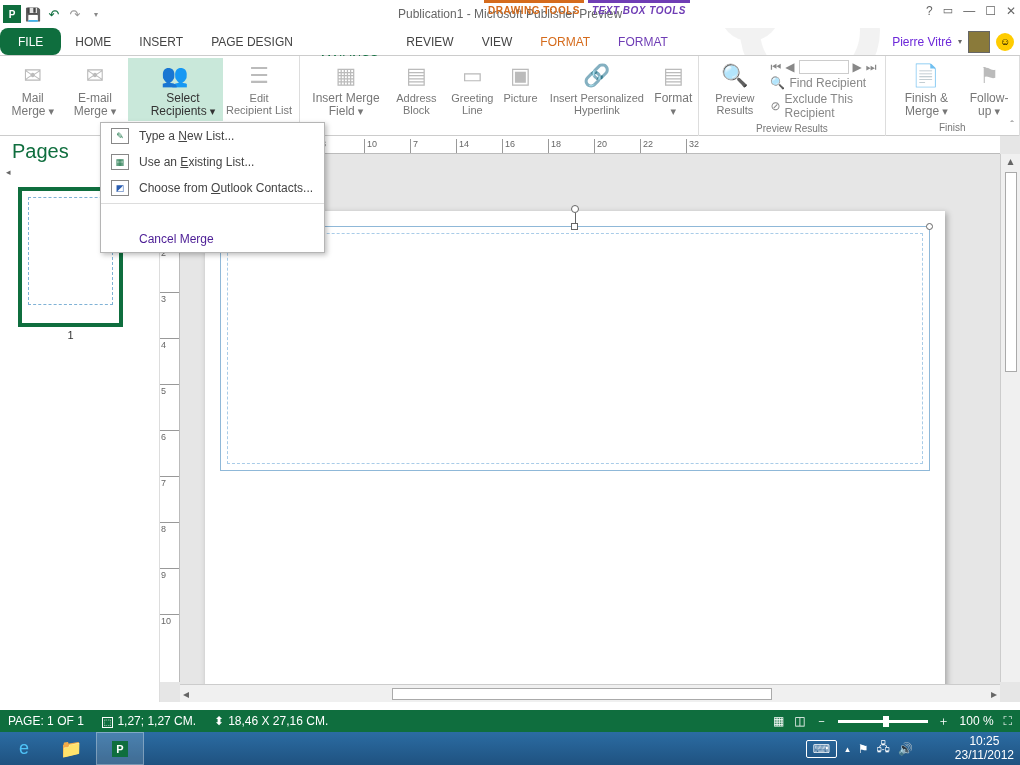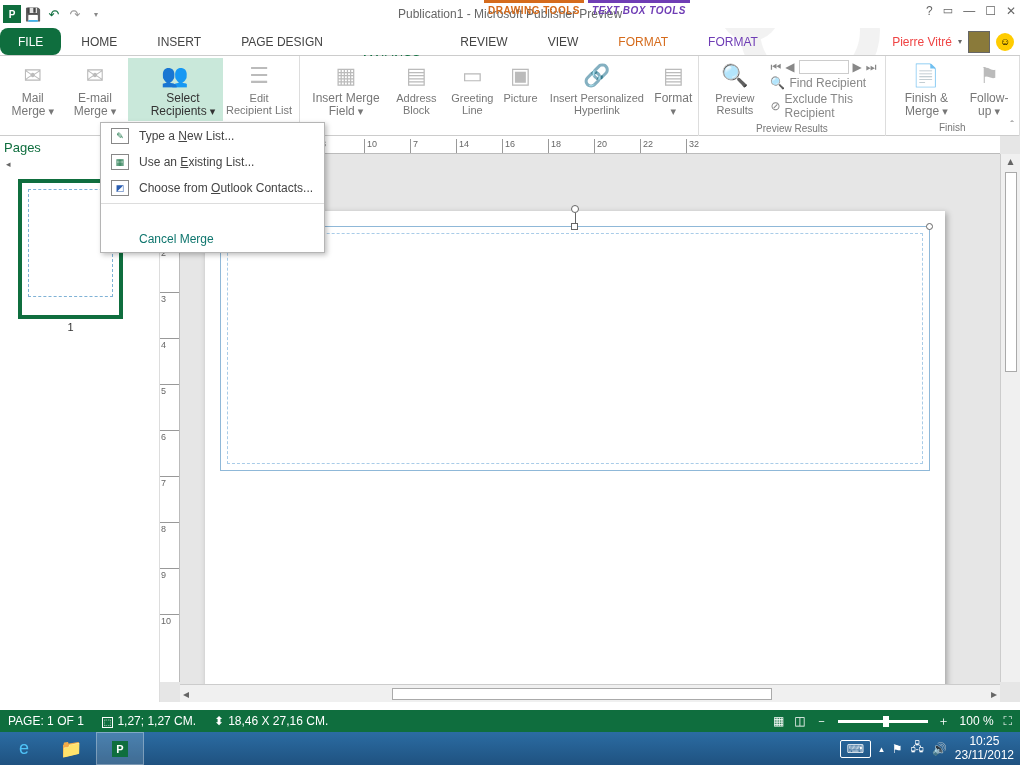--- a/index.html
+++ b/index.html
@@ -9,41 +9,41 @@
 .icon-small { width: 18px; height: 18px; display: flex; align-items: center; justify-content: center; color: #444; font-size: 13px; }
 .title-center { position: absolute; left: 50%; transform: translateX(-50%); color: #666; font-size: 12px; }
 .tool-tabs { position: absolute; right: 330px; top: 0; display: flex; gap: 4px; }
 .tool-tab { padding: 2px 4px; font-size: 10px; font-weight: bold; letter-spacing: 0.5px; }
 .tool-tab.orange { color: #d56b1c; border-top: 3px solid #d56b1c; }
 .tool-tab.purple { color: #6f3db5; border-top: 3px solid #6f3db5; font-style: italic; }
 .win-controls { position: absolute; right: 4px; top: 4px; display: flex; gap: 10px; color: #666; font-size: 14px; }
 .win-controls span { cursor: pointer; }
 .tabs-row { height: 28px; display: flex; align-items: stretch; border-bottom: 1px solid #ccc; }
 .file-tab { background: #0f6e3e; color: #fff; padding: 0 18px; display: flex; align-items: center; text-transform: uppercase; font-size: 12px; border-radius: 8px; }
-.ribbon-tab { padding: 0 20px; display: flex; align-items: center; color: #444; text-transform: uppercase; font-size: 12px; cursor: pointer; }
+.ribbon-tab { padding: 0 14px; display: flex; align-items: center; color: #444; text-transform: uppercase; font-size: 12px; cursor: pointer; }
 .ribbon-tab.active { color: #0f6e3e; border-bottom: 2px solid #0f6e3e; font-weight: normal; margin-top: 32px; }
 .tabs-right { margin-left: auto; display: flex; align-items: center; gap: 6px; padding-right: 6px; }
-.user-name { color: #ef4444; }
+.user-name { color: #6d28d9; }
 .avatar { width: 22px; height: 22px; background: #8a7a3a; border: 1px solid #666; }
 .smiley { width: 18px; height: 18px; background: #ffcc00; border-radius: 50%; display: flex; align-items: center; justify-content: center; font-size: 10px; }
 .ribbon { height: 80px; background: #fff; display: flex; border-bottom: 1px solid #ccc; position: relative; }
 .ribbon-group { display: flex; flex-direction: column; border-right: 1px solid #ddd; padding: 2px 4px; height: 80px; }
 .ribbon-group .items { display: flex; flex: 1; }
 .ribbon-group .label { text-align: center; font-size: 10px; color: #777; padding: 1px 0; }
 .ribbon-btn { display: flex; flex-direction: column; align-items: center; justify-content: flex-start; padding: 2px 3px; color: #888; min-width: 42px; }
 .ribbon-btn .icn { width: 32px; height: 32px; display: flex; align-items: center; justify-content: center; font-size: 22px; color: #bbb; }
 .ribbon-btn .txt { font-size: 11px; text-align: center; line-height: 1.1; color: #777; }
 .ribbon-btn.active { background: #c9e8da; }
 .ribbon-btn.active .txt { color: #333; margin-left: 15px; }
 .ribbon-btn.active .icn { color: #0f6e3e; }
 .ribbon-stack { display: flex; flex-direction: column; justify-content: center; gap: 2px; padding: 2px 4px; }
 .stack-item { display: flex; align-items: center; gap: 4px; color: #888; font-size: 11px; }
 .ribbon-collapse { position: absolute; right: 6px; bottom: 4px; color: #777; font-size: 11px; }
 .pages-panel { position: absolute; left: 0; top: 136px; width: 160px; bottom: 63px; background: #fff; border-right: 1px solid #ddd; }
-.pages-title { color: #0f6e3e; font-size: 13px; padding: 4px 4px; font-family: "Segoe UI Light", sans-serif; }
+.pages-title { color: #0f6e3e; font-size: 20px; padding: 4px 12px; font-family: "Segoe UI Light", sans-serif; }
 .page-thumb { width: 105px; height: 140px; border: 4px solid #0f6e3e; background: #fff; margin: 10px 0 2px 18px; position: relative; }
 .page-thumb .inner { position: absolute; left:6px; right:6px; top:6px; bottom:18px; border: 1px dashed #7fb2d6; }
 .page-num { text-align: center; font-size: 11px; color: #333; width: 105px; margin-left: 18px; }
 .canvas-area { position: absolute; left: 160px; top: 136px; right: 0; bottom: 63px; background: #e6e6e6; overflow: hidden; }
 .ruler-h { position: absolute; left: 20px; right: 20px; top: 0; height: 18px; background: #fff; border-bottom: 1px solid #bbb; font-size: 8px; color: #666; display:flex; align-items:flex-end; overflow:hidden; }
 .ruler-h span { display:inline-block; border-left:1px solid #999; padding-left:2px; width:46px; height:14px; font-size:9px; }
 .ruler-v { position: absolute; left: 0; top: 18px; width: 20px; bottom: 20px; background: #fff; border-right: 1px solid #bbb; display:flex; flex-direction:column; overflow:hidden; }
 .ruler-v span { display:block; border-top:1px solid #999; height:46px; font-size:9px; color:#666; padding:1px; }
 .paper { position: absolute; left: 45px; top: 75px; width: 740px; height: 560px; background: #fff; box-shadow: 2px 2px 6px rgba(0,0,0,0.3); }
 .textbox { position: absolute; left: 15px; right: 15px; top: 15px; bottom: 300px; border: 1px solid #8fb8d8; }
@@ -52,33 +52,33 @@
 .handle.nw { left:-4px; top:-4px; } .handle.ne { right:-4px; top:-4px; }
 .handle.n { left: 50%; top:-4px; margin-left:-4px; border-radius:0; }
 .rotate-handle { position:absolute; left:50%; top:-22px; margin-left:-4px; width:8px; height:8px; border:1px solid #666; background:#fff; border-radius:50%; }
 .rotate-line { position:absolute; left:50%; top:-14px; width:1px; height:12px; background:#666; }
 .scroll-h { position: absolute; left: 20px; right: 20px; bottom: 0; height: 18px; background: #f0f0f0; border-top:1px solid #ccc; display:flex; align-items:center; }
 .scroll-h .thumb { margin-left: 200px; width: 380px; height: 12px; background:#fff; border:1px solid #aaa; }
 .scroll-v { position: absolute; right: 0; top: 18px; width: 20px; bottom: 20px; background: #f0f0f0; border-left:1px solid #ccc; }
 .scroll-v .thumb { height:200px; width:12px; margin:4px auto; background:#fff; border:1px solid #aaa; }
 .dropdown { position: absolute; left: 100px; top: 122px; width: 225px; background: #fff; border: 1px solid #b5b5b5; box-shadow: 2px 2px 5px rgba(0,0,0,0.25); z-index: 100; }
 .dropdown-item { display: flex; align-items: center; gap: 10px; padding: 5px 10px; color: #444; }
-.dropdown-item.disabled { color: #0f766e; margin-top: 22px; }
+.dropdown-item.disabled { color: #4c1d95; margin-top: 22px; }
 .dropdown-item .dicn { width: 18px; height: 16px; border: 1px solid #888; font-size: 9px; display:flex; align-items:center; justify-content:center; color:#0f6e3e; }
 .dropdown-item.disabled .dicn { border: none; }
 .dropdown .sep { border-top:1px solid #ddd; margin: 2px 0; }
 .statusbar { position: absolute; left: 0; right: 0; bottom: 33px; height: 22px; background: #0f6e3e; color: #fff; display: flex; align-items: center; font-size: 11px; padding: 0 8px; gap: 18px; }
 .statusbar .right { margin-left: auto; display: flex; align-items: center; gap: 10px; }
 .zoom-slider { width: 90px; height: 3px; background: #fff; position: relative; }
 .zoom-slider .knob { position: absolute; left: 50%; top: -4px; width: 6px; height: 11px; background: #fff; }
 .taskbar { position: absolute; left: 0; right: 0; bottom: 0; height: 33px; background: linear-gradient(#2b6ca3, #1f5280); display: flex; align-items: center; }
 .taskbar-btn { width: 48px; height: 33px; display: flex; align-items: center; justify-content: center; font-size: 18px; color: #fff; }
 .taskbar-btn.active { background: rgba(255,255,255,0.15); border: 1px solid rgba(255,255,255,0.3); }
 .taskbar .tray { margin-left: auto; display:flex; align-items:center; gap:8px; color:#fff; padding-right:6px; font-size:11px; }
-.tray .clock { text-align:center; line-height:1.15; }
+.tray .clock { text-align:center; line-height:1.15;margin-left:34px; }
 .bg-swirl { position:absolute; right:110px; top:-10px; width:200px; height:80px; opacity:0.1; z-index:-1; }
 .underline { text-decoration: underline; }
 </style>
 </head>
 <body>
 
 <svg class="bg-swirl">
     <circle cx="100" cy="40" r="60" fill="none" stroke="#888" stroke-width="20"></circle>
     <circle cx="40" cy="20" r="25" fill="none" stroke="#888" stroke-width="12"></circle>
   </svg>

